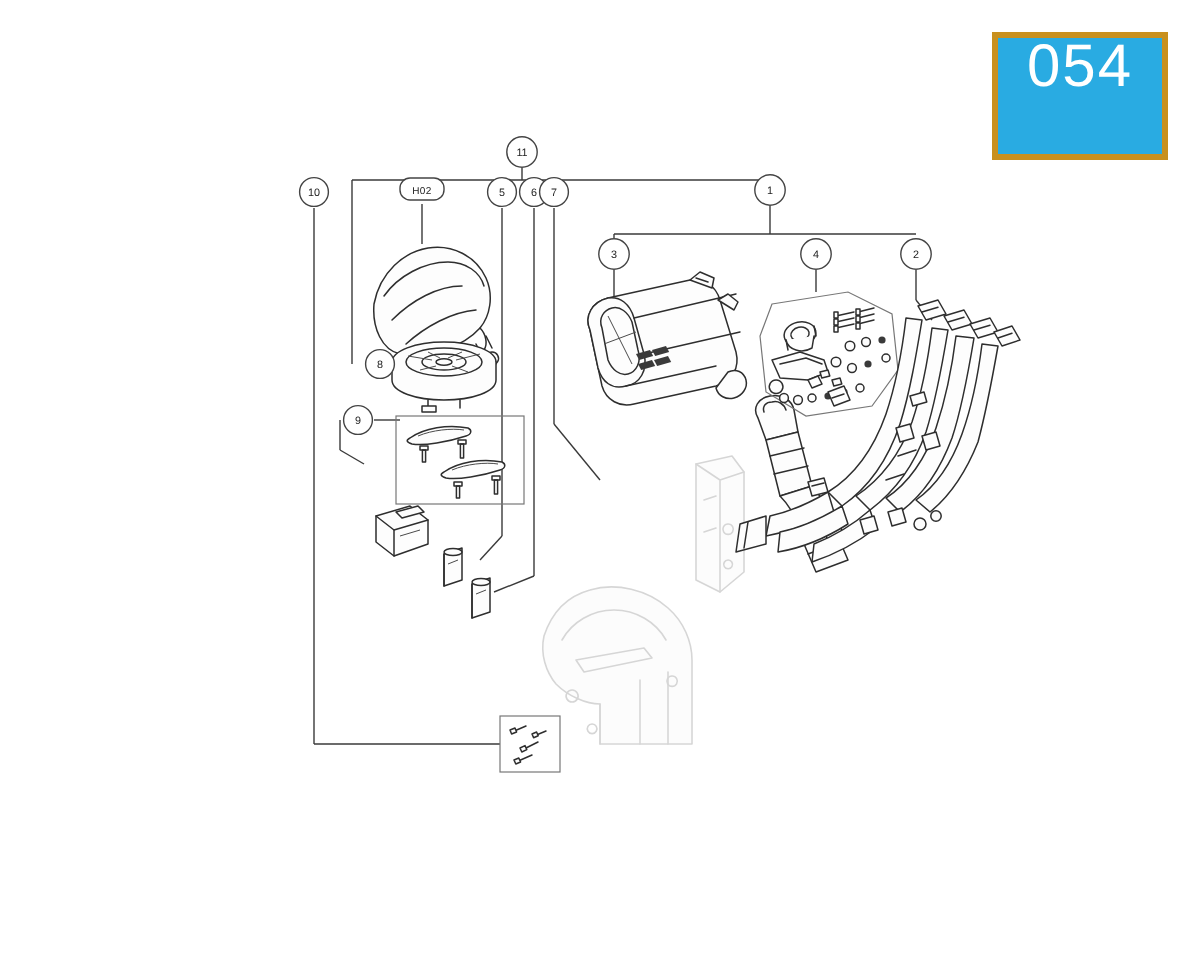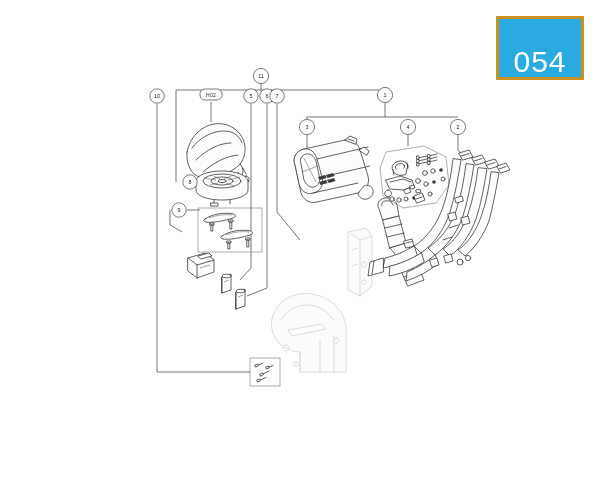--- a/index.html
+++ b/index.html
@@ -20,21 +20,21 @@
   #page-badge {
     position: absolute;
     left: 496px;
     top: 16px;
     width: 88px;
     height: 64px;
     box-sizing: border-box;
     background: #29abe2;
     border: 3px solid #c8901e;
     display: flex;
-    align-items: flex-end;
+    align-items: flex-start;
     justify-content: center;
   }
   #page-badge .num {
     color: #ffffff;
     font-size: 30px;
     font-weight: 400;
     letter-spacing: 1px;
     line-height: 1;
     font-family: "Liberation Sans", sans-serif;
   }

